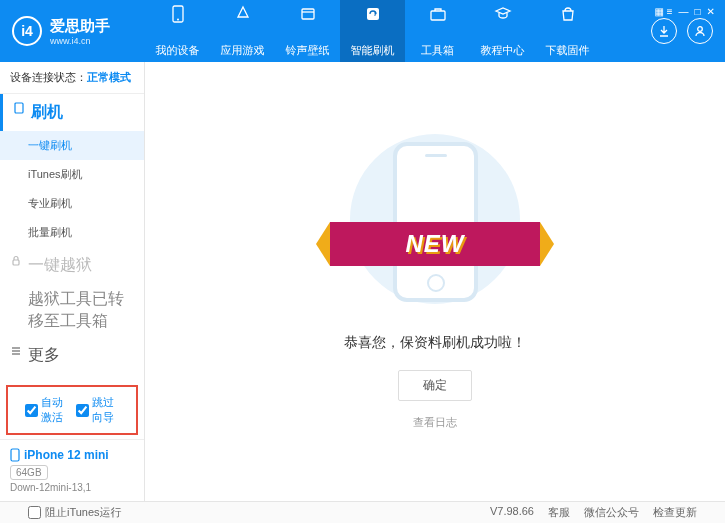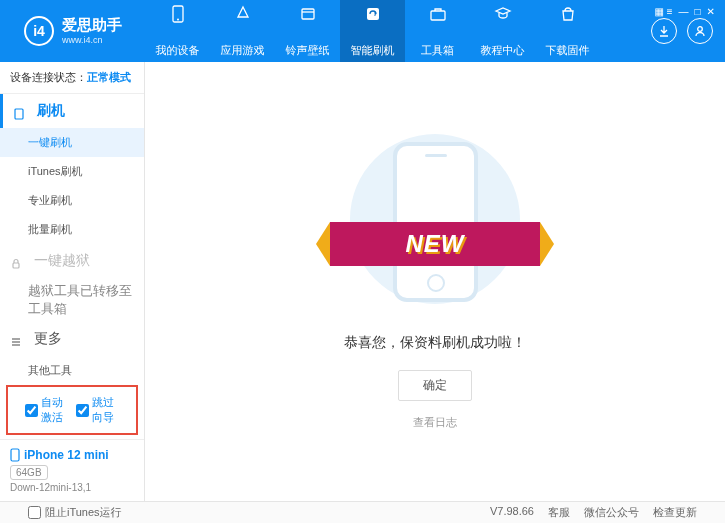--- a/index.html
+++ b/index.html
@@ -1,41 +1,41 @@
 <!DOCTYPE html>
 <html><head>
 <meta charset="utf-8">
 <style>
 * { margin: 0; padding: 0; box-sizing: border-box; font-family: "Microsoft YaHei", Arial, sans-serif; }
 body { background: #fff; width: 725px; height: 523px; overflow: hidden; position: relative; }
 
 .header { background: #0d8bf2; height: 62px; display: flex; align-items: center; color: #fff; }
-.logo-area { width: 145px; padding-left: 24px; display: flex; gap: 8px; }
+.logo-area { width: 145px; padding-left: 12px; display: flex; align-items: center; gap: 8px; }
 .logo-circle { width: 30px; height: 30px; border: 2px solid #fff; border-radius: 50%; display: flex; align-items: center; justify-content: center; font-weight: bold; font-size: 14px; }
 .logo-text { font-size: 15px; font-weight: bold; }
 .logo-url { font-size: 9px; opacity: 0.85; }
 .nav { flex: 1; display: flex; height: 100%; }
 .nav-item { width: 65px; display: flex; flex-direction: column; align-items: center; justify-content: center; gap: 20px; cursor: pointer; font-size: 11px; }
 .nav-item.active { background: #0a6ec2; }
 .nav-icon { width: 18px; height: 18px; display: flex; align-items: center; justify-content: center; }
 .header-right { display: flex; align-items: center; gap: 10px; padding-right: 12px; }
 .header-icon { width: 26px; height: 26px; border: 1.5px solid #fff; border-radius: 50%; display: flex; align-items: center; justify-content: center; cursor: pointer; }
 .titlebar { position: absolute; top: 6px; right: 10px; display: flex; gap: 6px; color: #fff; font-size: 10px; }
 .titlebar span { cursor: pointer; }
 
 .body-area { display: flex; height: calc(100% - 62px - 22px); }
 .sidebar { width: 145px; border-right: 1px solid #e5e5e5; display: flex; flex-direction: column; overflow: hidden; }
 .conn-status { padding: 8px 10px; font-size: 11px; border-bottom: 1px solid #eee; color: #333; }
 .conn-status b { color: #0d8bf2; }
 .tree { flex: 1; overflow-y: auto; }
-.tree-section { padding: 8px 10px; font-size: 14px; color: #555; display: flex; align-items: flex-end; gap: 12px; cursor: pointer; }
+.tree-section { padding: 8px 10px; font-size: 16px; color: #555; display: flex; align-items: flex-start; gap: 6px; cursor: pointer; }
 .tree-section.shuaji { border-left: 3px solid #0d8bf2; color: #0d8bf2; font-weight: bold; }
 .tree-item { padding: 7px 10px 7px 28px; font-size: 11px; color: #555; cursor: pointer; }
 .tree-item.active { background: #e8f3fe; color: #0d8bf2; }
-.tree-note { padding: 4px 10px 4px 28px; font-size: 13px; color: #888; line-height: 1.4; }
+.tree-note { padding: 4px 10px 4px 28px; font-size: 16px; color: #888; line-height: 1.4; }
 .checkbox-row { padding: 8px 17px; border: 2px solid #e74c3c; margin: 4px 6px; display: flex; gap: 8px; font-size: 11px; color: #0d8bf2; }
 .checkbox-row label { display: flex; align-items: center; gap: 3px; cursor: pointer; }
 .checkbox-row input { accent-color: #0d8bf2; }
 .device-block { padding: 8px 10px; border-top: 1px solid #eee; }
 .device-name { color: #0d8bf2; font-size: 12px; font-weight: bold; display: flex; align-items: center; gap: 4px; }
 .device-badge { display: inline-block; border: 1px solid #ccc; border-radius: 3px; padding: 1px 5px; font-size: 10px; color: #888; margin-top: 3px; }
 .device-sub { font-size: 10px; color: #888; margin-top: 2px; }
 
 .main { flex: 1; display: flex; flex-direction: column; align-items: center; justify-content: center; position: relative; }
 .illustration { width: 200px; height: 180px; position: relative; margin-bottom: 20px; }

